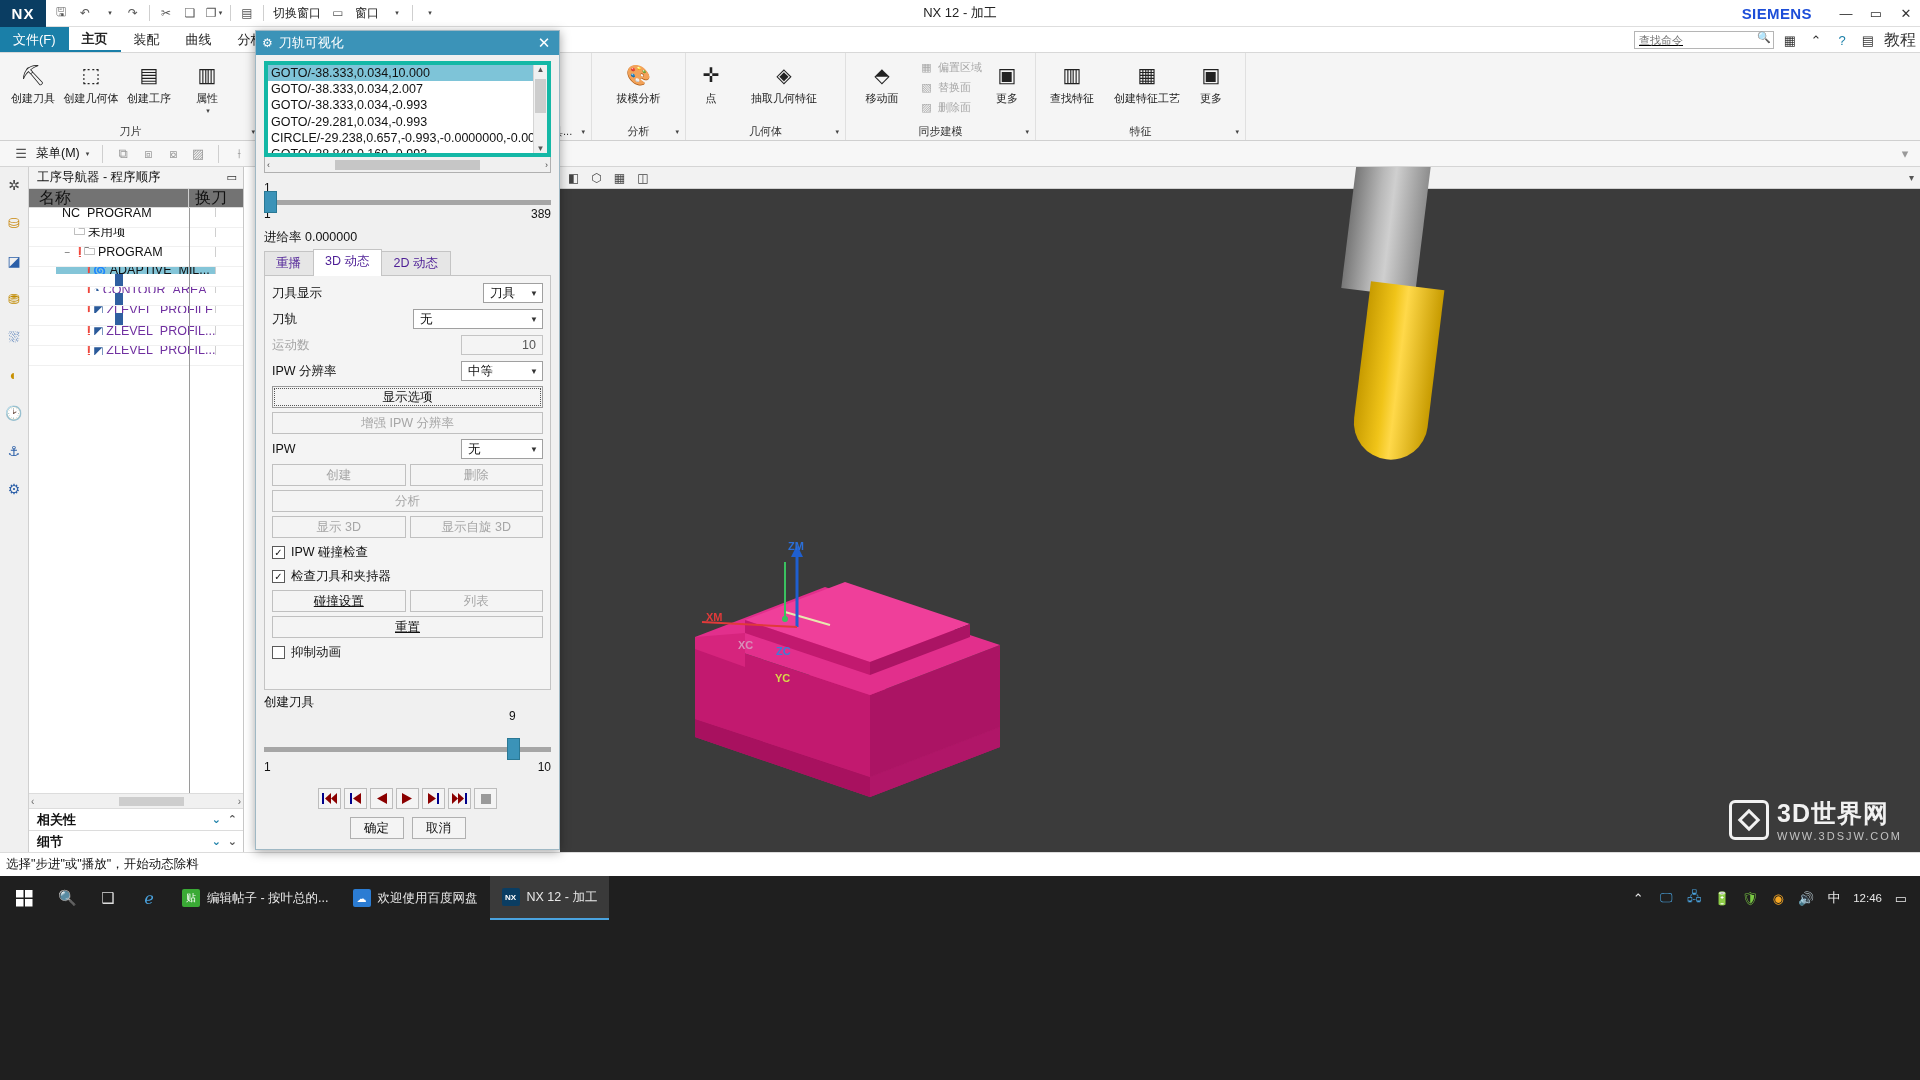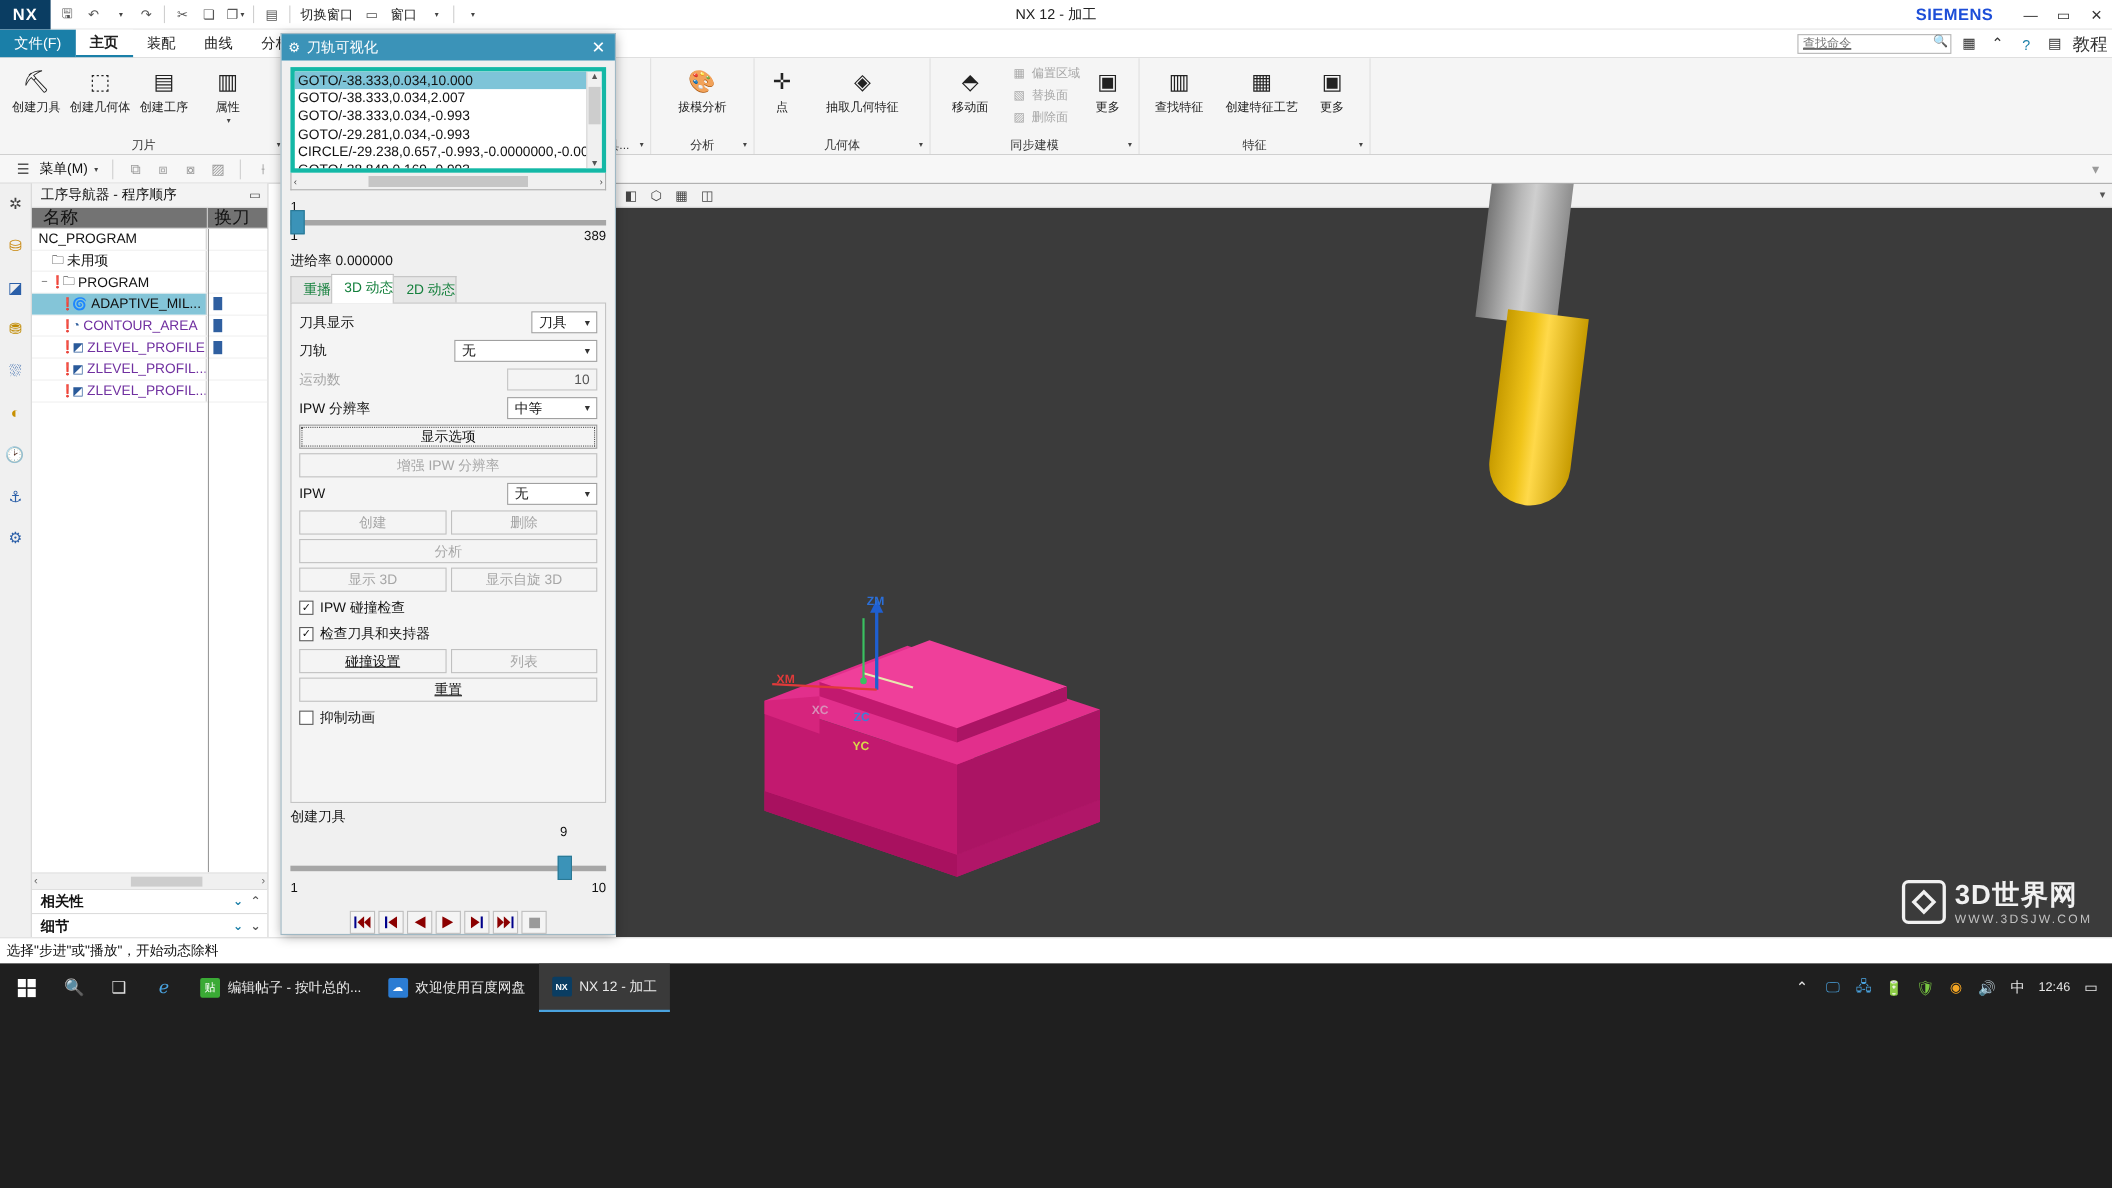--- a/index.html
+++ b/index.html
@@ -115,21 +115,21 @@
   .nav-title .pin { position:absolute; right:6px; font-size:11px; color:#333; }
   .nav-head {
     height:19px; background:#737373; border-bottom:1px solid #dcdcdc;
     display:flex; align-items:center; font-size:16px; color:#111;
   }
   .nav-head .c1 { width:160px; padding-left:10px; border-right:1px solid #cfcfcf; }
   .nav-head .c2 { padding-left:6px; }
   .nav-body { flex:1; overflow:hidden; position:relative; background:#fff; }
   .trow {
     height:19.7px; display:flex; align-items:center; font-size:12.5px;
-    border-bottom:1px solid #f0f0f0; position:relative;
+    border-bottom:1px solid #f0f0f0; position:relative;flex-direction:column;
   }
   .trow .namecell { width:160px; display:flex; align-items:center; height:100%; border-right:1px solid #cfcfcf; overflow:hidden; }
   .trow .dupcell { width:55px; display:flex; align-items:center; height:100%; padding-left:6px; }
   .sel .namecell { background:#84c5d8; }
   .indent { display:inline-block; }
   .twisty { width:11px; font-size:10px; color:#666; text-align:center; }
   .warnico { color:#e8a800; font-size:11px; width:11px; text-align:center; }
   .folderico { font-size:11px; margin-right:3px; }
   .opico { font-size:11px; margin-right:3px; }
   .tlabel { white-space:nowrap; overflow:hidden; }
@@ -240,21 +240,21 @@
   .slider-wrap { margin-top:8px; }
   .slider-topnum { font-size:12px; color:#111; }
   .track { height:5px; background:#a6a6a6; position:relative; margin:5px 0 2px 0; }
   .thumb-sq { width:13px; height:22px; background:#3b93b8; border:1px solid #2a7894; position:absolute; top:-9px; }
   .slider-ends { display:flex; justify-content:space-between; font-size:12px; color:#111; }
 
   .feed { font-size:12.5px; color:#111; margin-top:8px; }
 
   .tabs { display:flex; align-items:flex-end; margin-top:6px; height:24px; }
   .tab {
-    padding:3px 0 4px 11px; font-size:12.5px; color:#15803d; background:#e6e6e6;
+    padding:3px 12px 4px 11px; font-size:12.5px; color:#4c1d95; background:#e6e6e6;
     border:1px solid #c4c4c4; border-bottom:none; margin-right:-1px;
   }
   .tab.active { background:#ffffff; padding-bottom:6px; position:relative; z-index:2; }
 
   .tabpane {
     border:1px solid #c4c4c4; background:#f4f4f4; padding:6px 7px; flex:1;
     display:flex; flex-direction:column; gap:4px; margin-top:-1px;
   }
   .frow { display:flex; align-items:center; justify-content:space-between; min-height:22px; }
   .flabel { font-size:12.5px; color:#111; }
@@ -931,17 +931,21 @@
               </svg>
           </div>
           <div class="pbtn">
             <svg width="10" height="10" viewBox="0 0 10 10">
                 <rect x="0" y="0" width="10" height="10" fill="#9a9a9a"></rect>
               </svg>
           </div>
         </div>
       </div>
 
+      <div class="dlg-footer">
+        <div class="fbtn">确定</div>
+        <div class="fbtn">取消</div>
+      </div>
 
     </div>
   </div>
 
 </div>
 
 </body></html>

